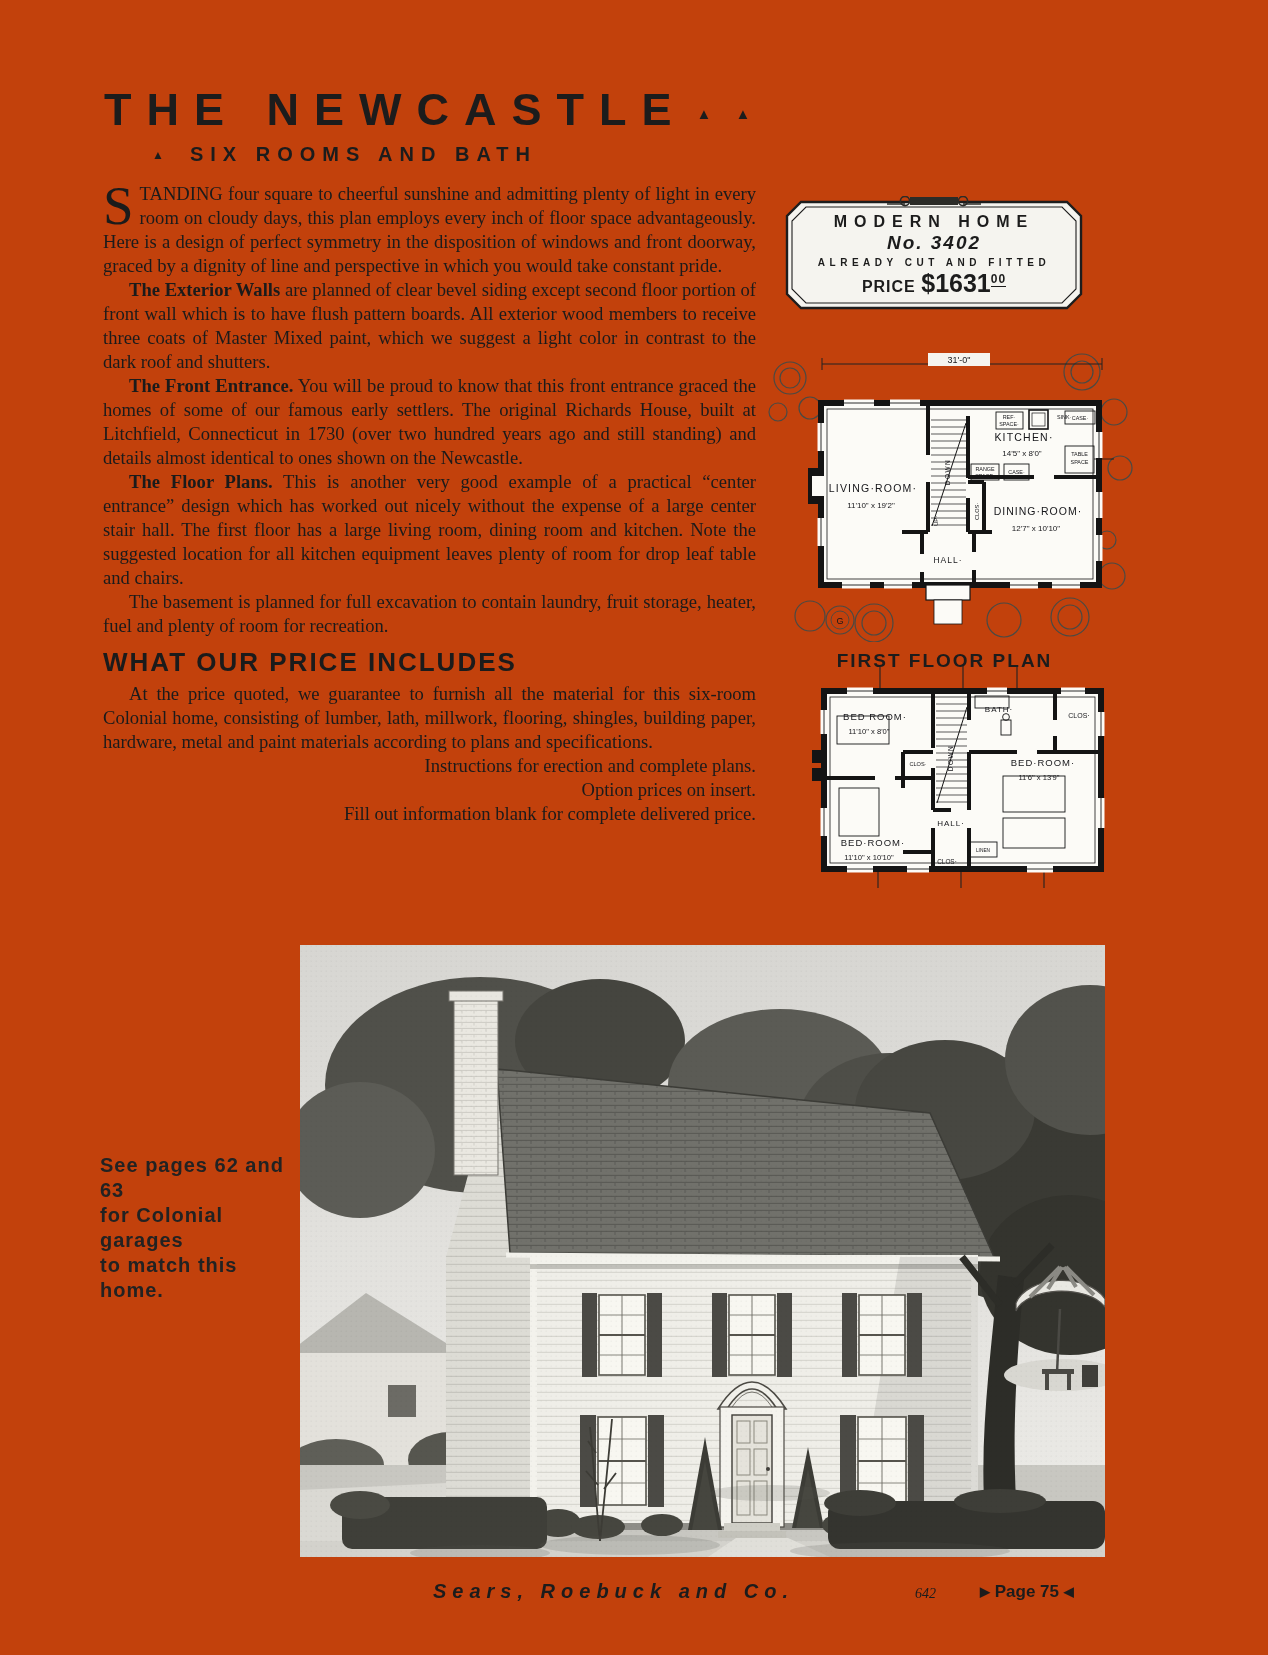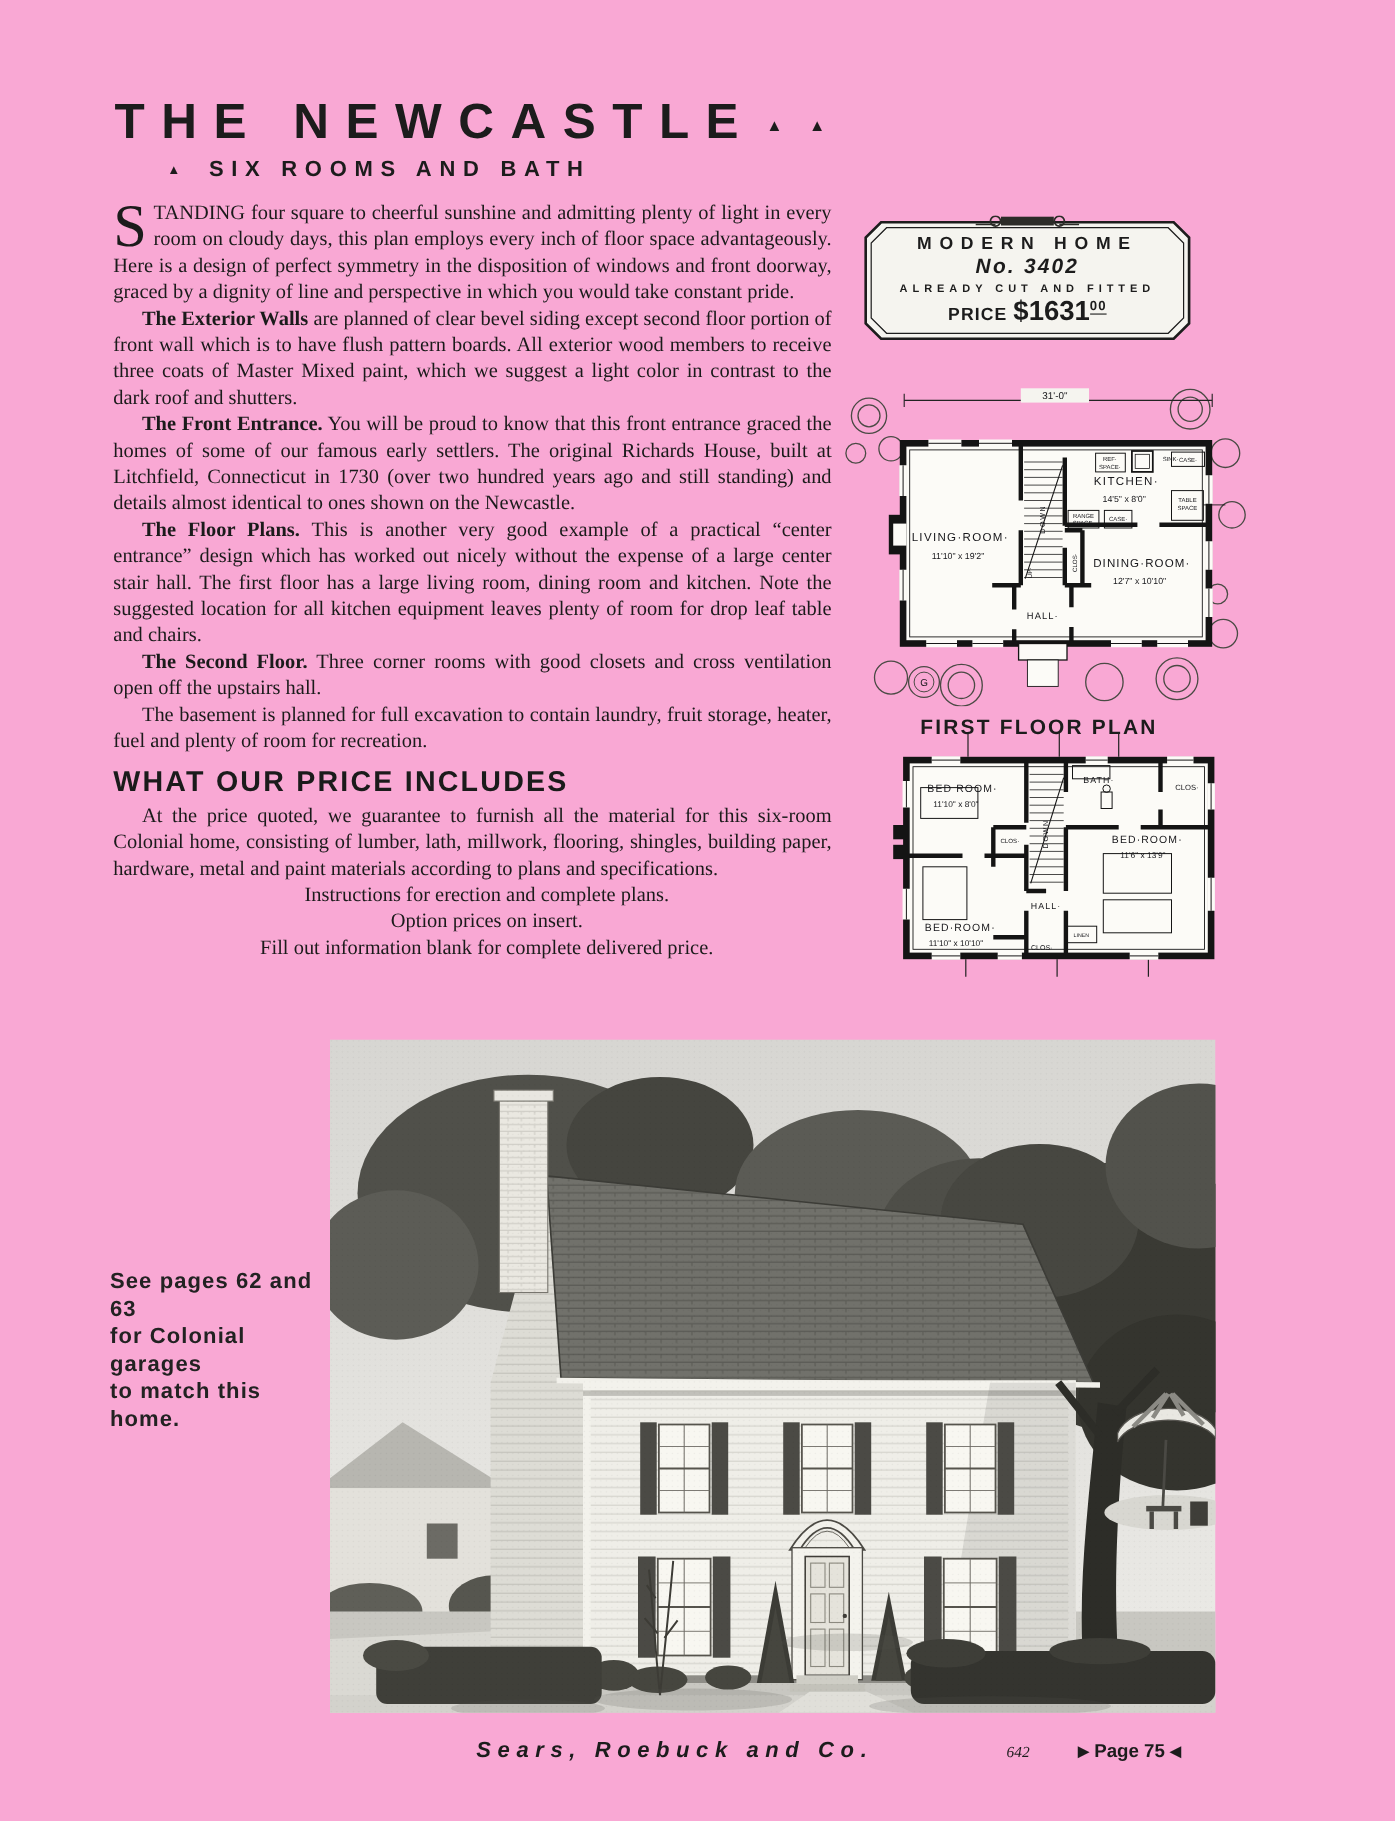--- a/index.html
+++ b/index.html
@@ -1,36 +1,36 @@
 <!DOCTYPE html>
 <html><head>
 <meta charset="utf-8">
 <style>
   html,body{margin:0;padding:0;background:#e8e7e3;}
-  .page{position:relative;width:1268px;height:1655px;margin:0 auto;background:#f9a8d4;color:#1c1c1c;overflow:hidden;}
+  .page{position:relative;width:1268px;height:1655px;margin:0 auto;background:#c2410c;color:#1c1c1c;overflow:hidden;}
 
   
   .title{position:absolute;left:104px;top:84px;font-family:"Liberation Sans",sans-serif;
          font-weight:700;font-size:45px;letter-spacing:15px;white-space:nowrap;}
   .title-orn{font-size:15px;letter-spacing:10px;margin-left:10px;vertical-align:6px;}
   .subtitle{position:absolute;left:152px;top:143px;font-family:"Liberation Sans",sans-serif;
             font-weight:700;font-size:20px;letter-spacing:7px;white-space:nowrap;}
   .subtitle .tri{font-size:12px;margin-right:26px;vertical-align:2px;letter-spacing:0;}
 
   
   .bodycol{position:absolute;left:103px;top:182px;width:653px;
            font-family:"Liberation Serif",serif;font-size:18.6px;line-height:24px;
            text-align:justify;color:#1b1b1b;}
   .bodycol p{margin:0;}
   .bodycol p.ind{text-indent:26px;}
   .lead{font-weight:700;}
   .dropcap{float:left;font-size:55px;line-height:44px;padding:2px 6px 0 0;font-family:"Liberation Serif",serif;}
   .price-head{font-family:"Liberation Sans",sans-serif;font-weight:700;font-size:26px;
               letter-spacing:2px;margin:12px 0 8px 0 !important;}
-  .item-line{text-indent:26px;text-align:center;}
+  .item-line{text-indent:26px;text-align:right;}
 
   
   .badge{position:absolute;left:783px;top:196px;width:302px;height:116px;}
   .badge svg{position:absolute;left:0;top:0;}
   .badge-text{position:absolute;left:0;top:0;width:100%;text-align:center;
               font-family:"Liberation Sans",sans-serif;font-weight:700;}
   .badge-title{margin-top:17px;font-size:16px;letter-spacing:7px;}
   .badge-no{font-size:19px;letter-spacing:2px;margin-top:1px;font-style:italic;}
   .badge-sub{font-size:10px;letter-spacing:4.5px;margin-top:3px;}
   .badge-price{font-size:16px;letter-spacing:1px;margin-top:1px;text-align:center;}
@@ -71,21 +71,20 @@
   </div>
   <div class="subtitle">
     <span class="tri">▲</span><span>SIX ROOMS AND BATH</span>
   </div>
 
   <div class="bodycol">
     <p><span class="dropcap">S</span><span>TANDING four square to cheerful sunshine and admitting plenty of light in every room on cloudy days, this plan employs every inch of floor space advantageously.  Here is a design of perfect symmetry in the disposition of windows and front doorway, graced by a dignity of line and perspective in which you would take constant pride.</span></p>
     <p class="ind"><span class="lead">The Exterior Walls</span><span> are planned of clear bevel siding except second floor portion of front wall which is to have flush pattern boards.  All exterior wood members to receive three coats of Master Mixed paint, which we suggest a light color in contrast to the dark roof and shutters.</span></p>
     <p class="ind"><span class="lead">The Front Entrance.</span><span>  You will be proud to know that this front entrance graced the homes of some of our famous early settlers.  The original Richards House, built at Litchfield, Connecticut in 1730 (over two hundred years ago and still standing) and details almost identical to ones shown on the Newcastle.</span></p>
     <p class="ind"><span class="lead">The Floor Plans.</span><span>  This is another very good example of a practical “center entrance” design which has worked out nicely without the expense of a large center stair hall.  The first floor has a large living room, dining room and kitchen.  Note the suggested location for all kitchen equipment leaves plenty of room for drop leaf table and chairs.</span></p>
-    <p class="ind"><span class="lead">The Second Floor.</span><span>  Three corner rooms with good closets and cross ventilation open off the upstairs hall.</span></p>
     <p class="ind"><span>The basement is planned for full excavation to contain laundry, fruit storage, heater, fuel and plenty of room for recreation.</span></p>
 
     <p class="price-head">WHAT OUR PRICE INCLUDES</p>
     <p class="ind">At the price quoted, we guarantee to furnish all the material for this six-room Colonial home, consisting of lumber, lath, millwork, flooring, shingles, building paper, hardware, metal and paint materials according to plans and specifications.</p>
     <p class="ind item-line">Instructions for erection and complete plans.</p>
     <p class="ind item-line">Option prices on insert.</p>
     <p class="ind item-line">Fill out information blank for complete delivered price.</p>
   </div>
 
   <div class="badge">

